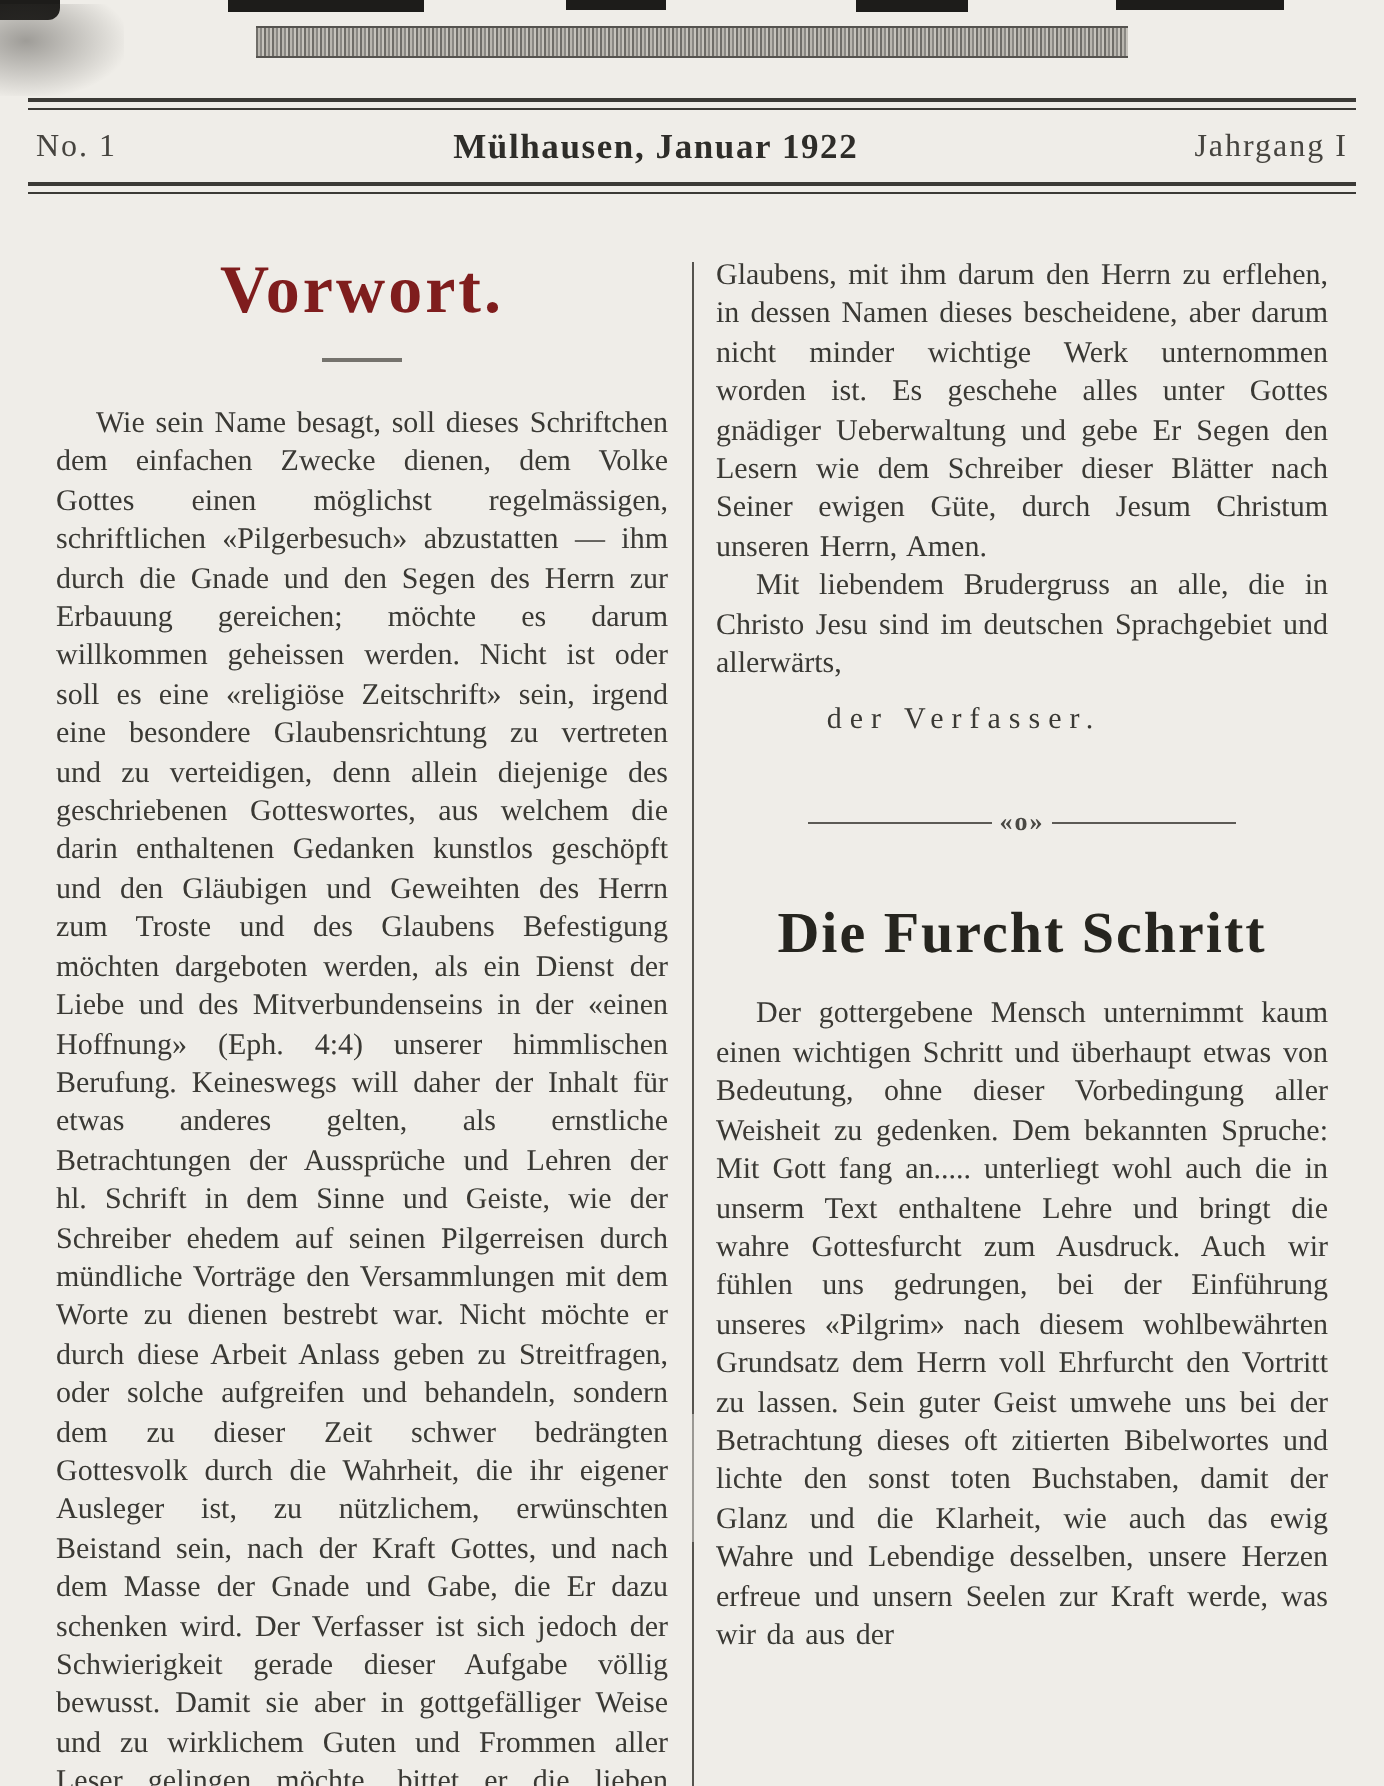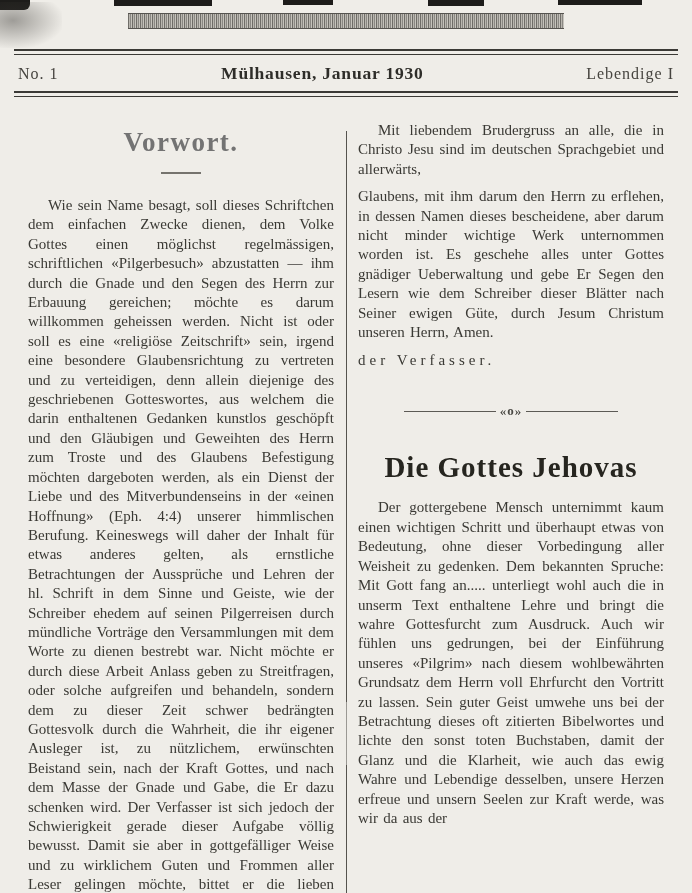--- a/index.html
+++ b/index.html
@@ -64,42 +64,42 @@
   .col-divider{
     position:absolute;
     left:50%;top:10px;bottom:-10px;
     width:1px;
     background:linear-gradient(#55534e 0 72%, rgba(85,83,78,.55) 72% 80%, #55534e 80% 100%);
   }
   .col{flex:1 1 0;min-width:0;}
   .vorwort-heading{
     margin:6px 0 0 0;
     text-align:center;
-    font-size:27px;
+    font-size:34px;
     font-weight:bold;
     letter-spacing:1.5px;
-    color:#737373;
+    color:#7f1d1d;
   }
   .vorwort-divider{
     width:40px;height:2px;background:#75736d;
     margin:14px auto 0 auto;
   }
   .body-text{
     font-size:15px;
     line-height:19.4px;
     text-align:justify;
     color:#3a3934;
     word-spacing:1.5px;
   }
   .first-para{margin:22px 0 0 0;text-indent:20px;}
   .no-indent{margin:8px 0 0 0;text-indent:0;}
   .indent{margin:0;text-indent:20px;}
   .signature{
     margin:10px 58px 0 0;
-    text-align:left;
+    text-align:center;
     font-size:15px;
     letter-spacing:4px;
     color:#3a3934;
   }
   .ornament{
     display:flex;align-items:center;justify-content:center;
     margin:36px 30px 0 30px;
   }
   .ornament .line{flex:0 0 92px;height:1px;background:#5c5a55;}
   .ornament .glyph{
@@ -133,44 +133,44 @@
 <div class="artifact a3"></div>
 <div class="artifact a4"></div>
 <div class="artifact a5"></div>
 <div class="smudge"></div>
 
 <div>
   <div class="hatch-bar"></div>
   <div class="double-rule rule-top"></div>
   <div class="masthead-row">
     <span class="issue-no">No. 1</span>
-    <span class="dateline">Mülhausen, Januar 1930</span>
-    <span class="volume">Lebendige I</span>
+    <span class="dateline">Mülhausen, Januar 1922</span>
+    <span class="volume">Jahrgang I</span>
   </div>
   <div class="double-rule"></div>
 </div>
 
 <div class="columns">
   <div class="col-divider"></div>
 
   <div class="col">
     <h2 class="vorwort-heading">Vorwort.</h2>
     <div class="vorwort-divider"></div>
     <p class="body-text first-para">Wie sein Name besagt, soll dieses Schriftchen dem einfachen Zwecke dienen, dem Volke Gottes einen möglichst regelmässigen, schriftlichen «Pilgerbesuch» abzustatten — ihm durch die Gnade und den Segen des Herrn zur Erbauung gereichen; möchte es darum willkommen geheissen werden. Nicht ist oder soll es eine «religiöse Zeitschrift» sein, irgend eine besondere Glaubensrichtung zu vertreten und zu verteidigen, denn allein diejenige des geschriebenen Gotteswortes, aus welchem die darin enthaltenen Gedanken kunstlos geschöpft und den Gläubigen und Geweihten des Herrn zum Troste und des Glaubens Befestigung möchten dargeboten werden, als ein Dienst der Liebe und des Mitverbundenseins in der «einen Hoffnung» (Eph. 4:4) unserer himmlischen Berufung. Keineswegs will daher der Inhalt für etwas anderes gelten, als ernstliche Betrachtungen der Aussprüche und Lehren der hl. Schrift in dem Sinne und Geiste, wie der Schreiber ehedem auf seinen Pilgerreisen durch mündliche Vorträge den Versammlungen mit dem Worte zu dienen bestrebt war. Nicht möchte er durch diese Arbeit Anlass geben zu Streitfragen, oder solche aufgreifen und behandeln, sondern dem zu dieser Zeit schwer bedrängten Gottesvolk durch die Wahrheit, die ihr eigener Ausleger ist, zu nützlichem, erwünschten Beistand sein, nach der Kraft Gottes, und nach dem Masse der Gnade und Gabe, die Er dazu schenken wird. Der Verfasser ist sich jedoch der Schwierigkeit gerade dieser Aufgabe völlig bewusst. Damit sie aber in gottgefälliger Weise und zu wirklichem Guten und Frommen aller Leser gelingen möchte, bittet er die lieben Mitgenossen des</p>
   </div>
 
   <div class="col">
+    <p class="body-text no-indent">Glaubens, mit ihm darum den Herrn zu erflehen, in dessen Namen dieses bescheidene, aber darum nicht minder wichtige Werk unternommen worden ist. Es geschehe alles unter Gottes gnädiger Ueberwaltung und gebe Er Segen den Lesern wie dem Schreiber dieser Blätter nach Seiner ewigen Güte, durch Jesum Christum unseren Herrn, Amen.</p>
     <p class="body-text indent">Mit liebendem Brudergruss an alle, die in Christo Jesu sind im deutschen Sprachgebiet und allerwärts,</p>
-    <p class="body-text no-indent">Glaubens, mit ihm darum den Herrn zu erflehen, in dessen Namen dieses bescheidene, aber darum nicht minder wichtige Werk unternommen worden ist. Es geschehe alles unter Gottes gnädiger Ueberwaltung und gebe Er Segen den Lesern wie dem Schreiber dieser Blätter nach Seiner ewigen Güte, durch Jesum Christum unseren Herrn, Amen.</p>
     <div class="signature">der Verfasser.</div>
 
     <div class="ornament">
       <span class="line"></span>
       <span class="glyph">«o»</span>
       <span class="line"></span>
     </div>
 
-    <h2 class="article-heading">Die Gottes Jehovas</h2>
+    <h2 class="article-heading">Die Furcht Schritt</h2>
 
 
     <p class="body-text indent article-body">Der gottergebene Mensch unternimmt kaum einen wichtigen Schritt und überhaupt etwas von Bedeutung, ohne dieser Vorbedingung aller Weisheit zu gedenken. Dem bekannten Spruche: Mit Gott fang an..... unterliegt wohl auch die in unserm Text enthaltene Lehre und bringt die wahre Gottesfurcht zum Ausdruck. Auch wir fühlen uns gedrungen, bei der Einführung unseres «Pilgrim» nach diesem wohlbewährten Grundsatz dem Herrn voll Ehrfurcht den Vortritt zu lassen. Sein guter Geist umwehe uns bei der Betrachtung dieses oft zitierten Bibelwortes und lichte den sonst toten Buchstaben, damit der Glanz und die Klarheit, wie auch das ewig Wahre und Lebendige desselben, unsere Herzen erfreue und unsern Seelen zur Kraft werde, was wir da aus der</p>
   </div>
 </div>
 
 </body></html>

